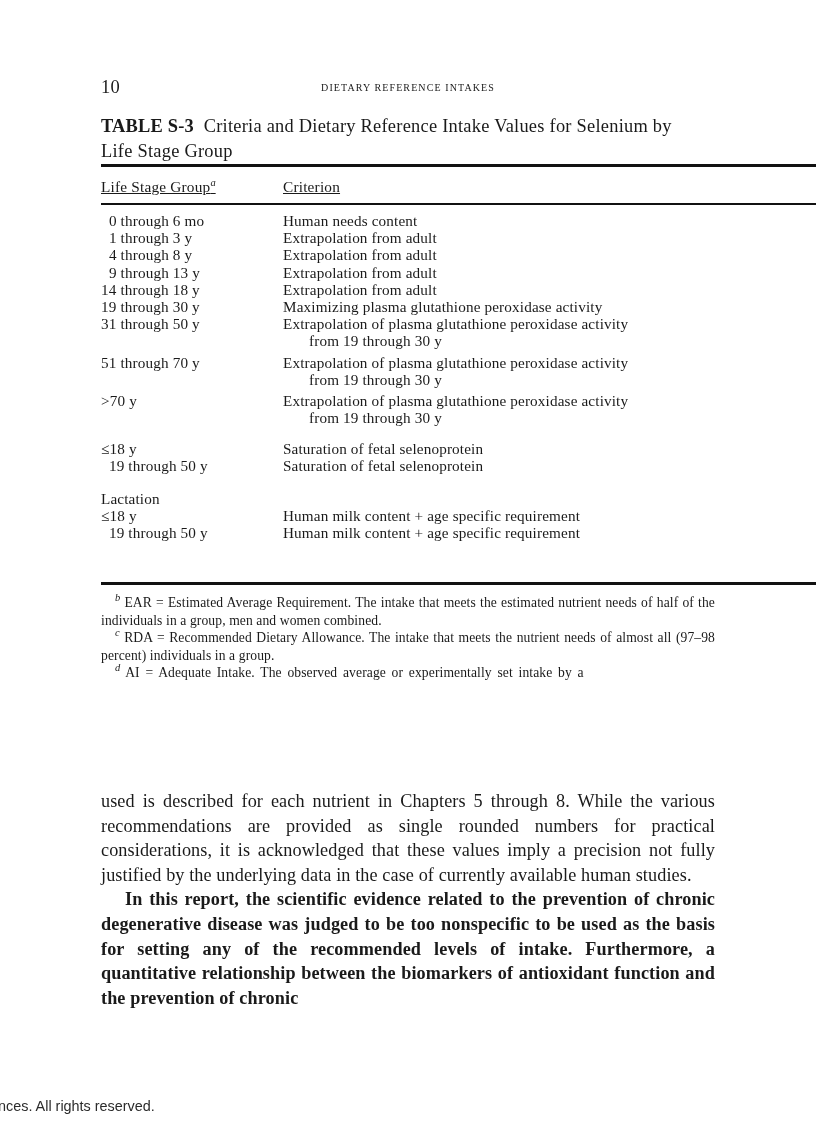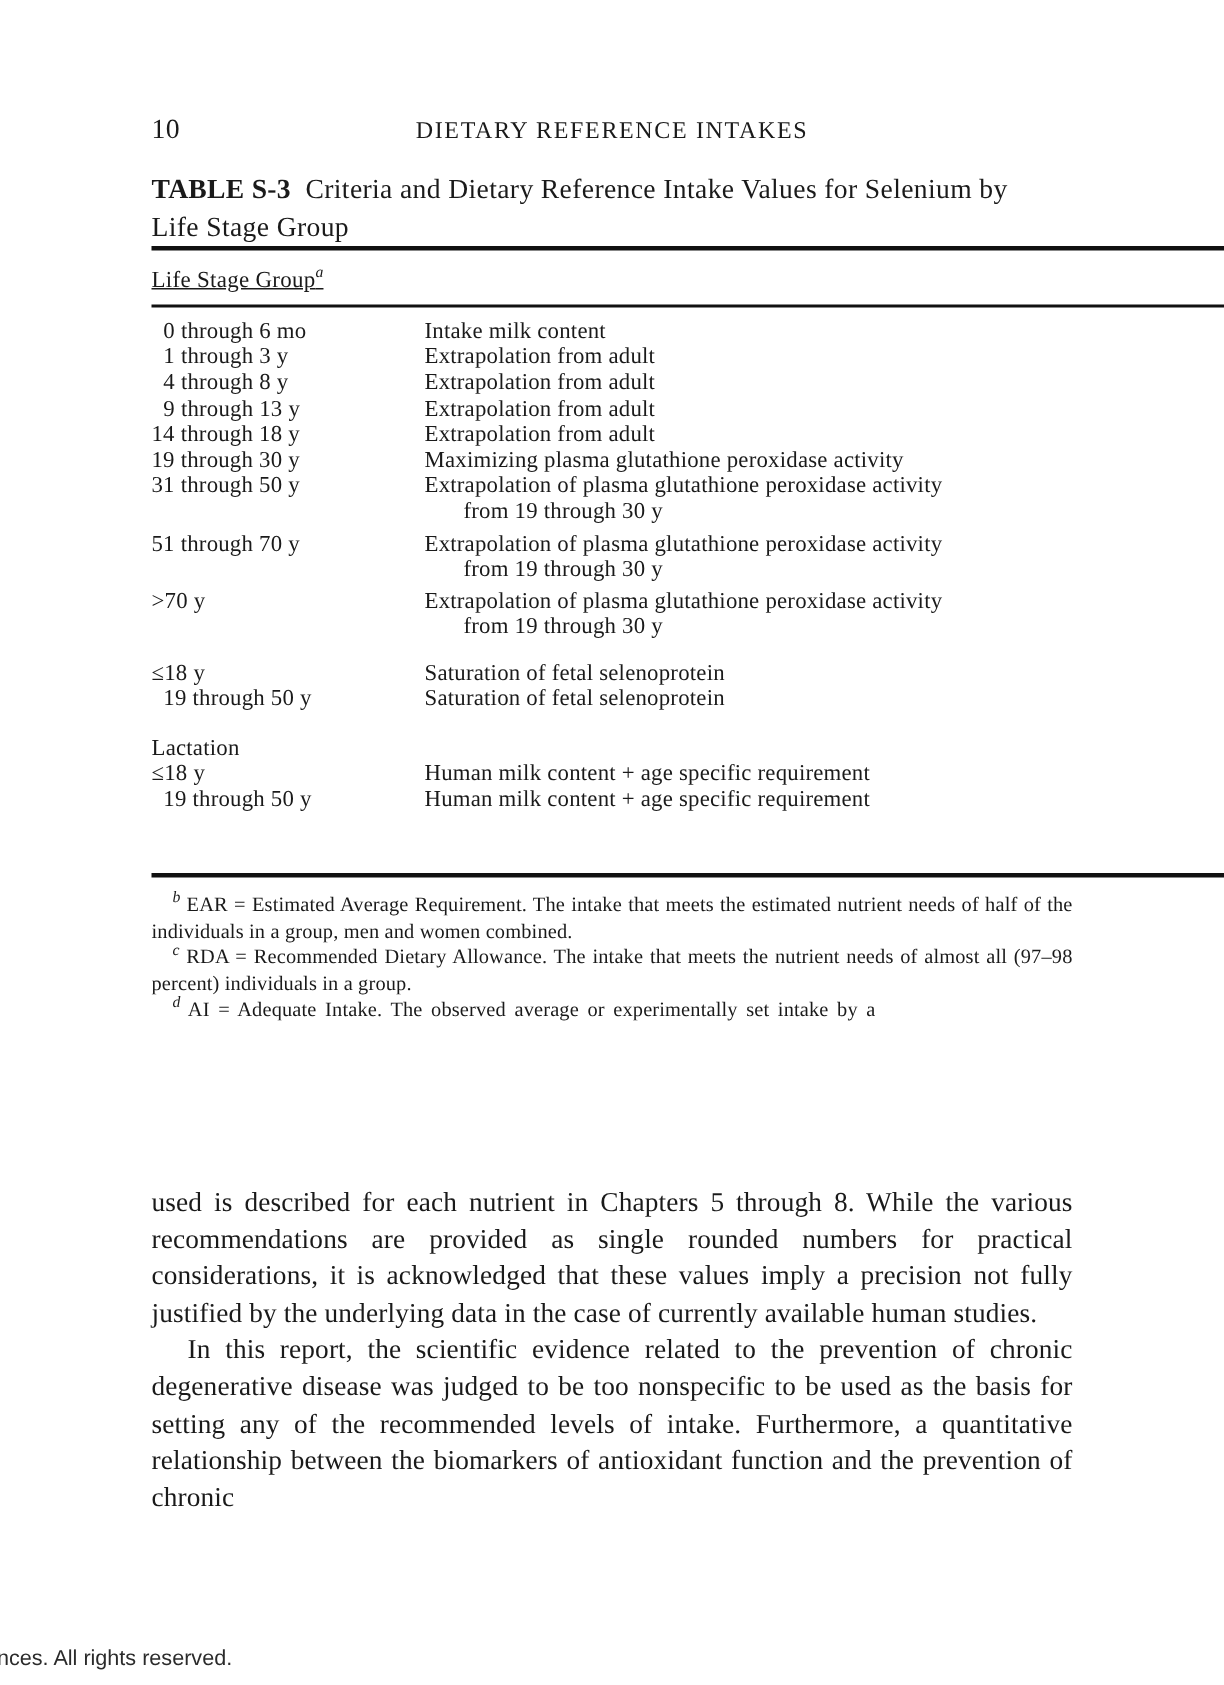--- a/index.html
+++ b/index.html
@@ -38,21 +38,21 @@
     font-size: 18.5px;
     line-height: 22px;
     letter-spacing: 0.3px;
   }
   .runhead-title {
     position: absolute;
     left: 0;
     top: 2px;
     width: 614px;
     text-align: center;
-    font-size: 16px;
+    font-size: 10px;
     line-height: 20px;
     letter-spacing: 1.1px;
     font-variant: small-caps;
     text-transform: uppercase;
   }
 
   
   .table-title {
     position: absolute;
     left: 101px;
@@ -201,20 +201,21 @@
     font-size: 18.2px;
     line-height: 24.6px;
     letter-spacing: 0.1px;
   }
   .body p {
     margin: 0;
     text-align: justify;
   }
   .body p.indent {
     text-indent: 24px;
+    font-weight: bold;
   }
 
   
   .footer {
     position: absolute;
     left: -46px;
     top: 1097px;
     width: 400px;
     font-family: "Liberation Sans", "DejaVu Sans", sans-serif;
     font-size: 14.4px;
@@ -239,27 +240,28 @@
   </div>
 
   <div class="rule rule-top"></div>
   <div class="rule rule-head"></div>
   <div class="rule rule-bottom"></div>
 
   <div class="tbl">
 
     <div class="hdr">
       <span class="col-a"><span>Life Stage Group</span><sup class="fn">a</sup></span>
+      <span class="col-b">Criterion</span>
     </div>
 
     <div class="rows">
 
       <div class="row">
         <span class="stage">  0 through 6 mo</span>
-        <span class="crit">Intake milk content</span>
+        <span class="crit">Human needs content</span>
       </div>
       <div class="row">
         <span class="stage">  1 through 3 y</span>
         <span class="crit">Extrapolation from adult</span>
       </div>
       <div class="row">
         <span class="stage">  4 through 8 y</span>
         <span class="crit">Extrapolation from adult</span>
       </div>
       <div class="row">

